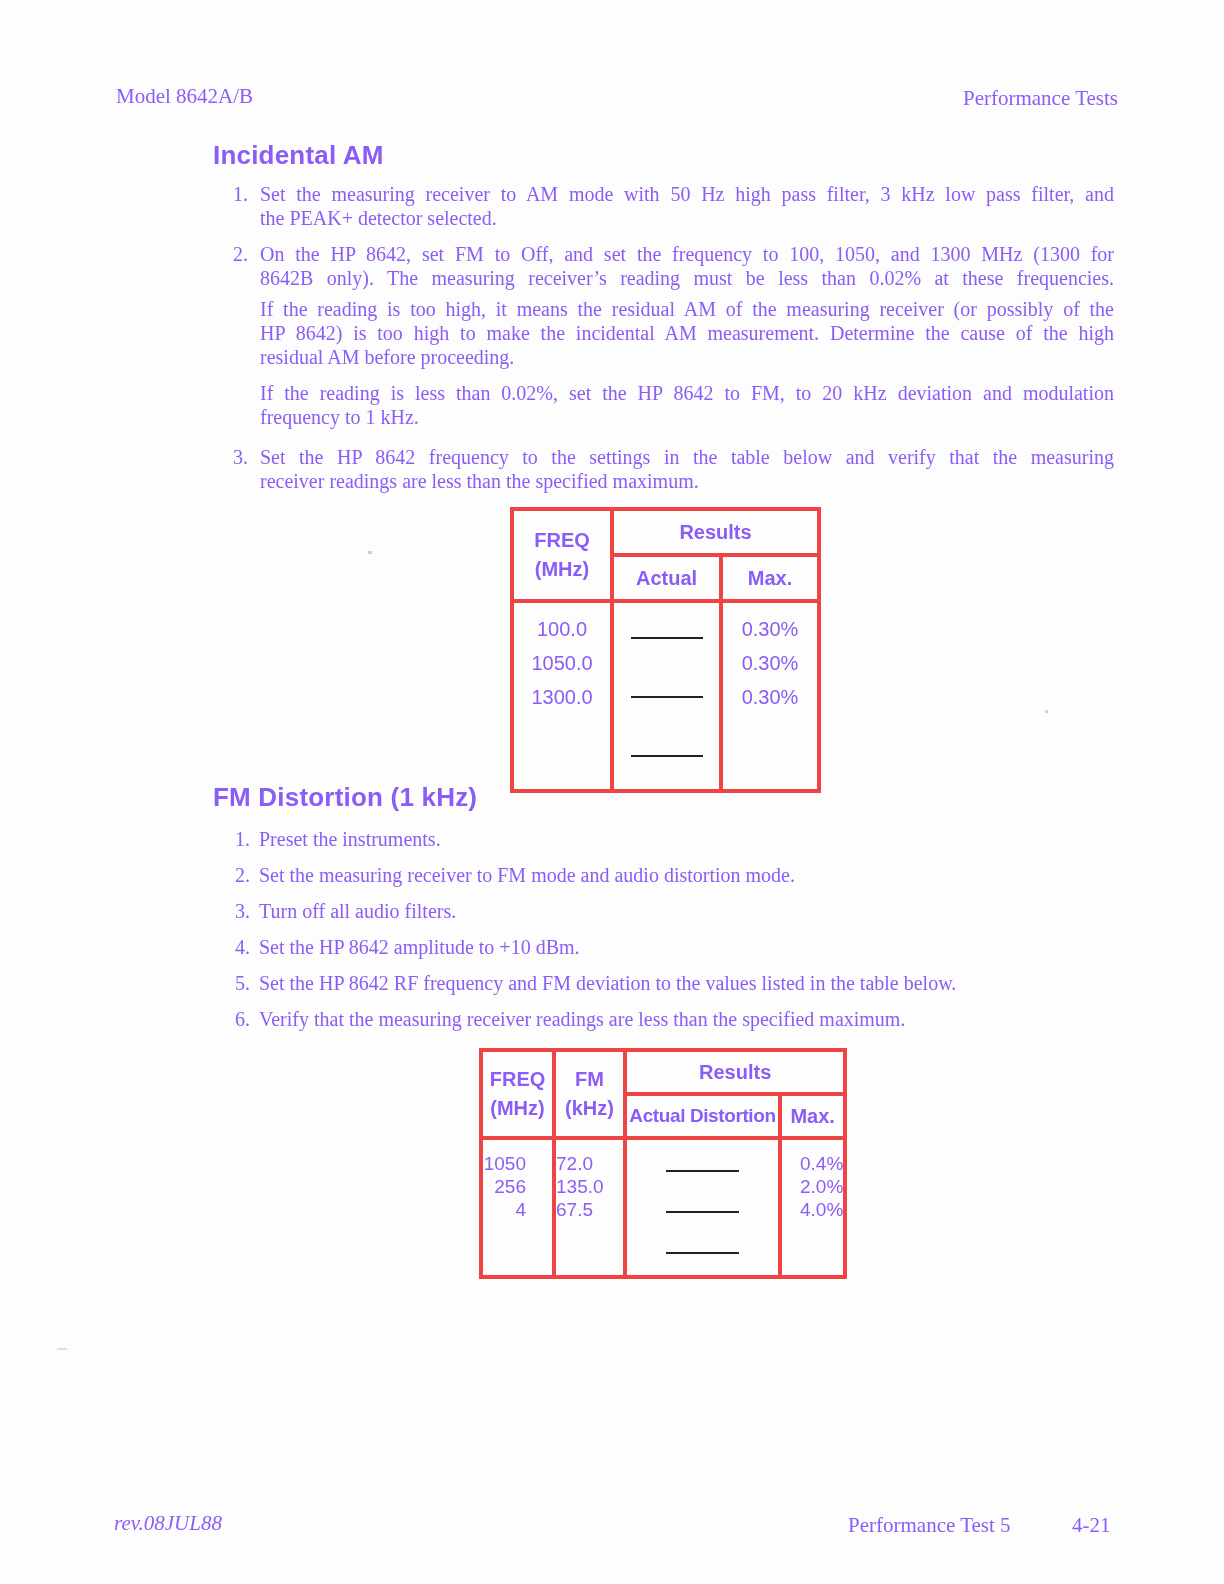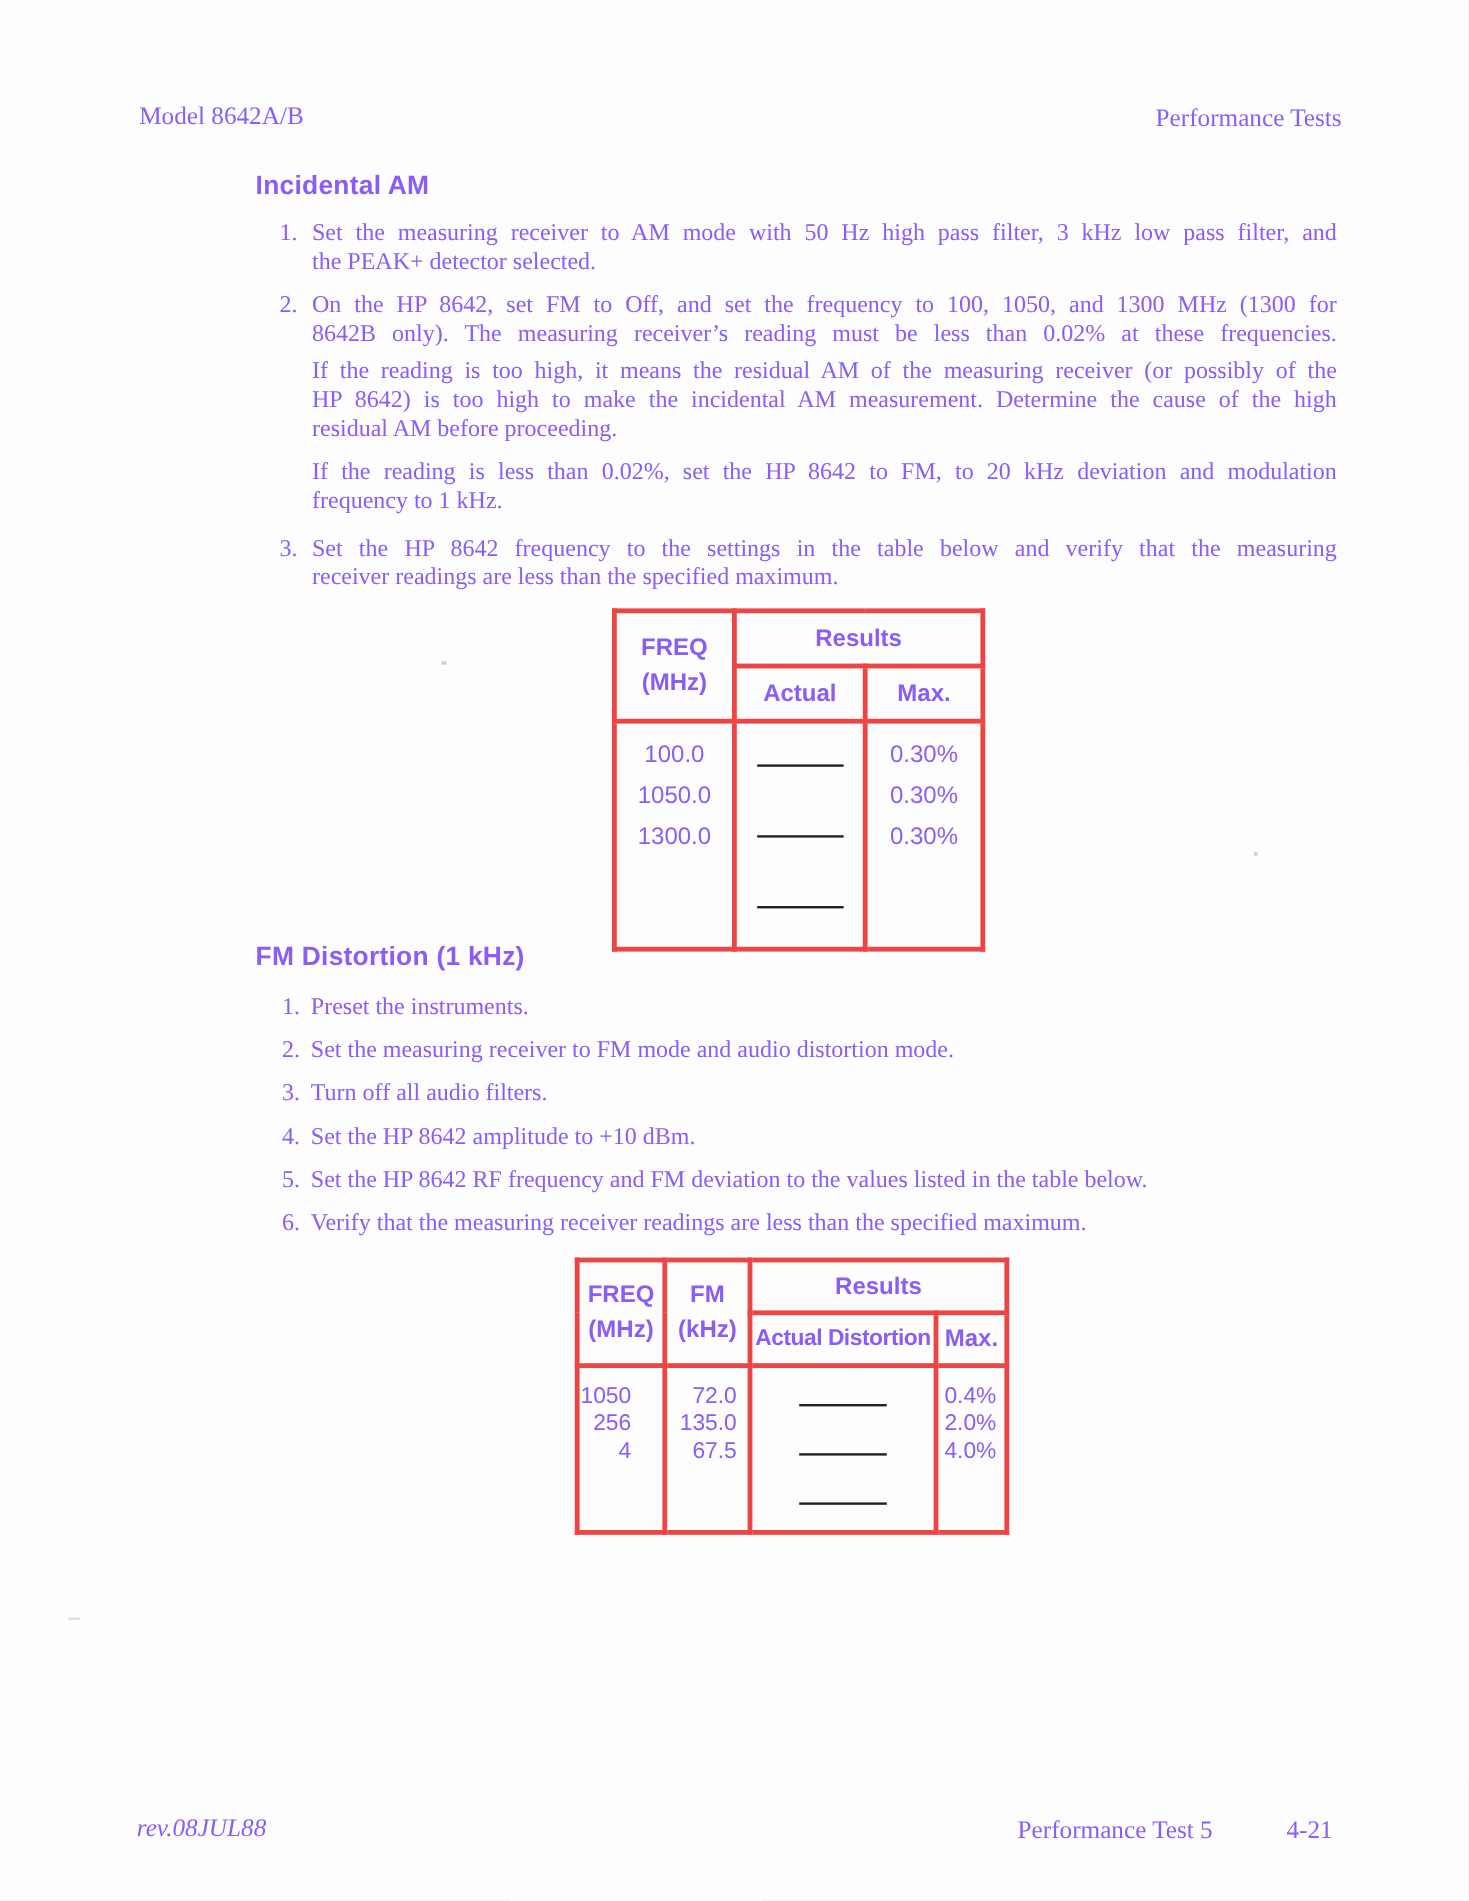--- a/index.html
+++ b/index.html
@@ -11,21 +11,21 @@
   
   .hdr,.ftr{position:absolute;font-size:21px;line-height:25px;white-space:nowrap;}
   .hdr-left{left:116px;top:84px;}
   .hdr-right{right:106px;top:86px;}
   .ftr-rev{left:114px;top:1511px;font-style:italic;}
   .ftr-test{left:848px;top:1513px;}
   .ftr-page{left:1072px;top:1513px;}
   
   .shead{
     position:absolute;margin:0;font-family:"Liberation Sans",sans-serif;
-    font-weight:700;font-size:22px;line-height:26px;white-space:nowrap;letter-spacing:.2px;
+    font-weight:700;font-size:26px;line-height:26px;white-space:nowrap;letter-spacing:.2px;
   }
   .shead-1{left:213px;top:142px;}
   .shead-2{left:213px;top:784px;}
   
   .blist{position:absolute;left:233px;top:182px;width:881px;font-size:20px;}
   .li{display:flex;}
   .num{width:27px;flex:0 0 27px;line-height:24px;}
   .lines{width:854px;flex:1;}
   .ln{line-height:24px;}
   .j{text-align:justify;text-align-last:justify;}
@@ -49,22 +49,22 @@
   .t1 tr.r1{height:46px;} .t1 tr.r2{height:46px;} .t1 tr.data{height:118px;}
   .t1 tr.data td{padding-top:9px;}
   .t1 .cellline{line-height:34px;text-align:center;}
   .t1 .slot{height:34px;}
   .t1 .rule{width:72px;height:2px;background:#222;margin:25px auto 0;}
   .t2{left:479px;top:1048px;}
   .t2 tr.r1{height:44px;} .t2 tr.r2{height:44px;} .t2 tr.data{height:91px;}
   .t2 tr.data td{padding-top:12px;font-size:19px;}
   .t2 .cellline{line-height:23px;}
   .t2 .c-freq .cellline{text-align:right;padding-right:26px;}
-  .t2 .c-fm .cellline{text-align:right;padding-right:9px;}
-  .t2 .c-max .cellline{text-align:left;padding-left:5px;}
+  .t2 .c-fm .cellline{text-align:left;padding-right:9px;}
+  .t2 .c-max .cellline{text-align:left;padding-left:18px;}
   .t2 .slot{height:23px;}
   .t2 .rule{width:73px;height:2px;background:#222;margin:18px auto 0;}
   .t2 .hdr-actual{font-size:19px;letter-spacing:-.4px;}
   
   .speck{position:absolute;background:#9a9a9a;opacity:.45;}
   .sp1{left:368px;top:551px;width:4px;height:3px;}
   .sp2{left:1045px;top:710px;width:3px;height:3px;}
   .sp3{left:57px;top:1348px;width:10px;height:2px;opacity:.3;}
 </style>
 </head>

